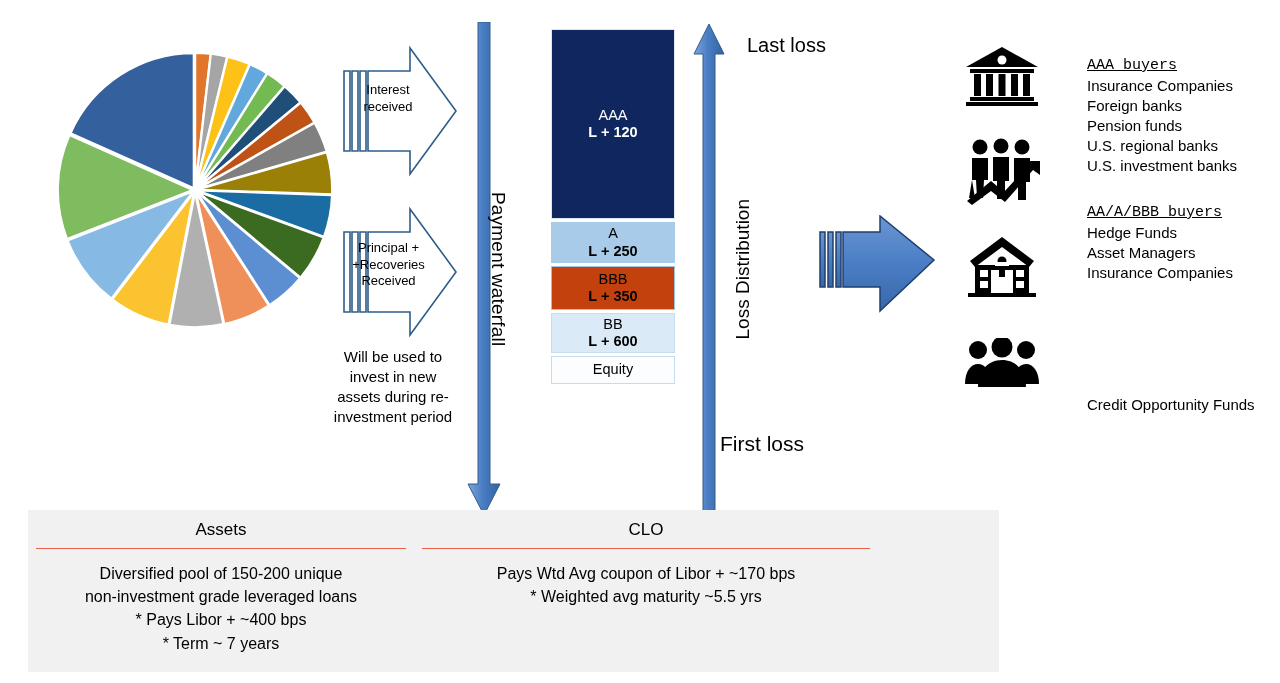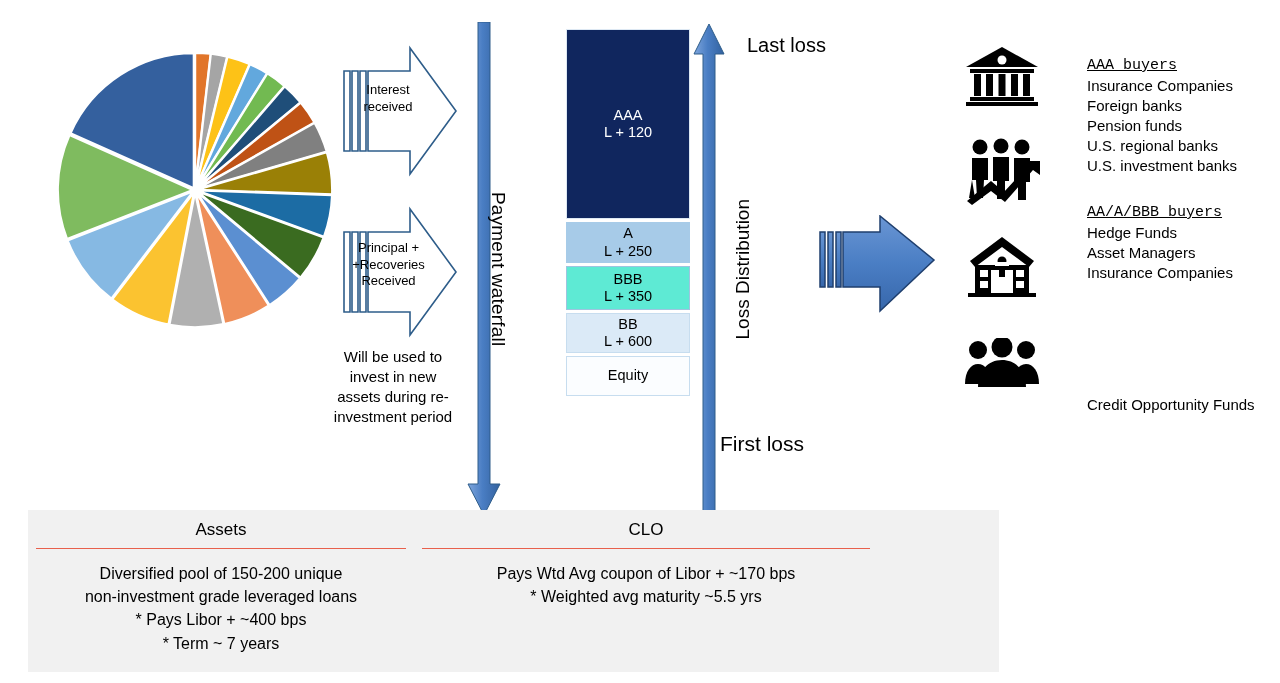--- a/index.html
+++ b/index.html
@@ -35,28 +35,28 @@
     display:flex;align-items:center;justify-content:center;
     pointer-events:none;
   }
   #waterfall-label span{
     writing-mode:vertical-rl;text-orientation:mixed;
     font-size:19px;color:#000;letter-spacing:.2px;
     transform:translateX(14px);white-space:nowrap;
   }
 
   
-  #tranches{position:absolute;left:538px;top:29px;width:124px;padding-left:28px;}
+  #tranches{position:absolute;left:523px;top:29px;width:124px;padding-left:28px;}
   .tranche{
     box-sizing:border-box;width:124px;margin-bottom:3px;
     display:flex;flex-direction:column;align-items:center;justify-content:center;
     font-size:14.5px;line-height:1.18;text-align:center;
   }
   .tranche .t-rating{display:block;}
-  .tranche .t-spread{display:block;}
+  .tranche .t-spread{display:block;font-weight:bold;}
 
   
   #lossdist{position:absolute;left:692px;top:22px;width:34px;height:495px;}
   #lossdist svg{display:block;}
   #lossdist-label{
     position:absolute;left:700px;top:22px;width:34px;height:495px;
     display:flex;align-items:center;justify-content:center;pointer-events:none;
   }
   #lossdist-label span{
     writing-mode:vertical-rl;text-orientation:mixed;
@@ -174,29 +174,29 @@
 
   <div id="tranches">
       <div class="tranche" style="height: 190px; background: rgb(16, 38, 94); border: 1px solid rgb(221, 232, 243); color: rgb(255, 255, 255);">
         <span class="t-rating">AAA</span>
         <span class="t-spread">L + 120</span>
       </div>
       <div class="tranche" style="height: 41px; background: rgb(167, 203, 232); border: 1px solid rgb(167, 203, 232); color: rgb(0, 0, 0);">
         <span class="t-rating">A</span>
         <span class="t-spread">L + 250</span>
       </div>
-      <div class="tranche" style="height: 44px; background: #5eead4; border: 1px solid rgb(158, 196, 224); color: rgb(0, 0, 0);">
+      <div class="tranche" style="height: 44px; background: #c2410c; border: 1px solid rgb(158, 196, 224); color: rgb(0, 0, 0);">
         <span class="t-rating">BBB</span>
         <span class="t-spread">L + 350</span>
       </div>
       <div class="tranche" style="height: 40px; background: rgb(219, 234, 247); border: 1px solid rgb(199, 221, 239); color: rgb(0, 0, 0);">
         <span class="t-rating">BB</span>
         <span class="t-spread">L + 600</span>
       </div>
-      <div class="tranche" style="height: 40px; background: rgb(251, 253, 255); border: 1px solid rgb(199, 221, 239); color: rgb(0, 0, 0);">
+      <div class="tranche" style="height: 28px; background: rgb(251, 253, 255); border: 1px solid rgb(199, 221, 239); color: rgb(0, 0, 0);">
         <span class="t-rating">Equity</span>
       </div>
     </div>
 
   <div id="lossdist">
     <svg width="34" height="495" viewBox="0 0 34 495">
       <defs>
         <linearGradient id="ldg" x1="0" y1="0" x2="1" y2="0">
           <stop offset="0%" stop-color="#7fa6dc"></stop>
           <stop offset="45%" stop-color="#4a7ec4"></stop>

